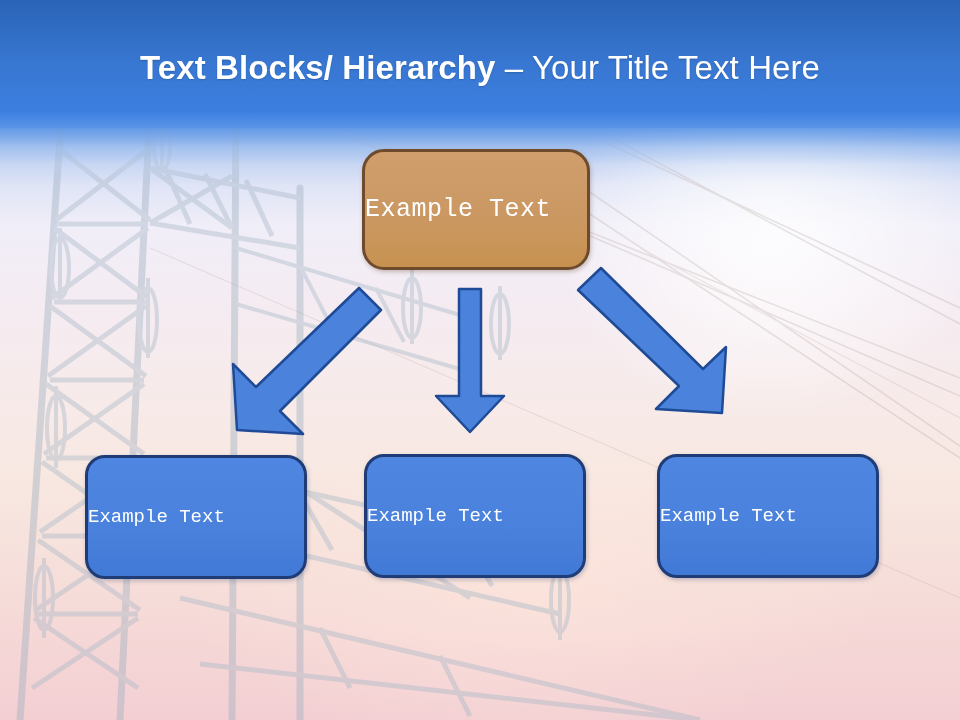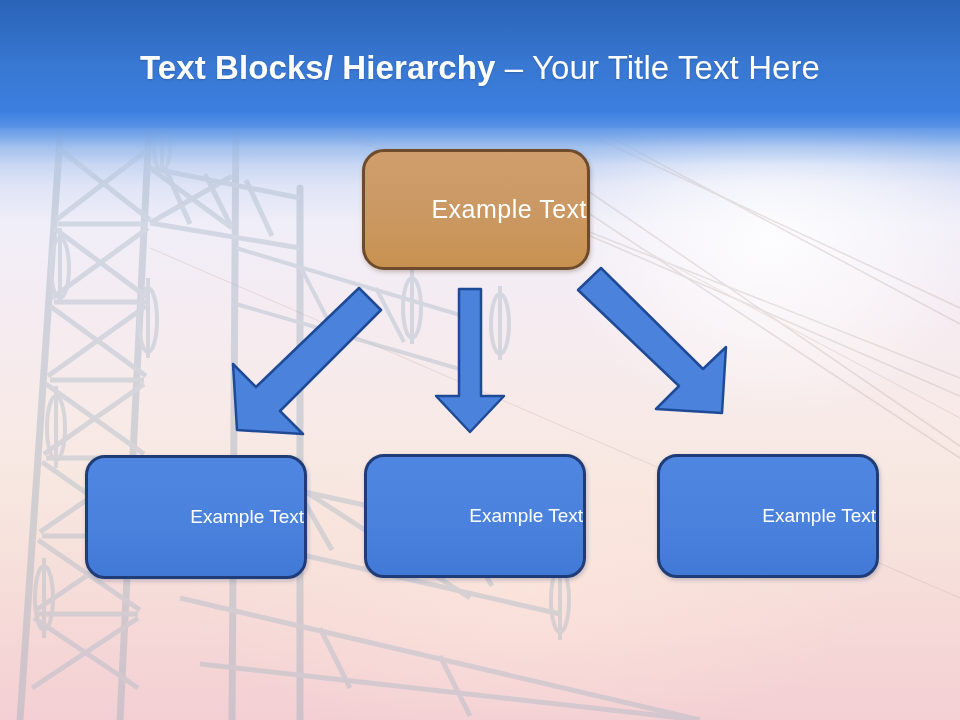--- a/index.html
+++ b/index.html
@@ -115,24 +115,25 @@
   }
   .slide-title .t-bold { font-weight: bold; }
   .slide-title .t-reg  { font-weight: normal; }
 
   
   .node {
     position: absolute;
     box-sizing: border-box;
     display: flex;
     align-items: center;
-    justify-content: flex-end;
+    justify-content: flex-start;
     color: #ffffff;
     text-align: center;
     border-radius: 20px;
+    font-family: Liberation Mono, monospace;
   }
 
   .node-top {
     left: 362px;
     top: 149px;
     width: 228px;
     height: 121px;
     background: linear-gradient(to bottom, #cf9e6c 0%, #cb9863 55%, #c7924f 100%);
     border: 3px solid #6d4b2c;
     border-radius: 22px;

